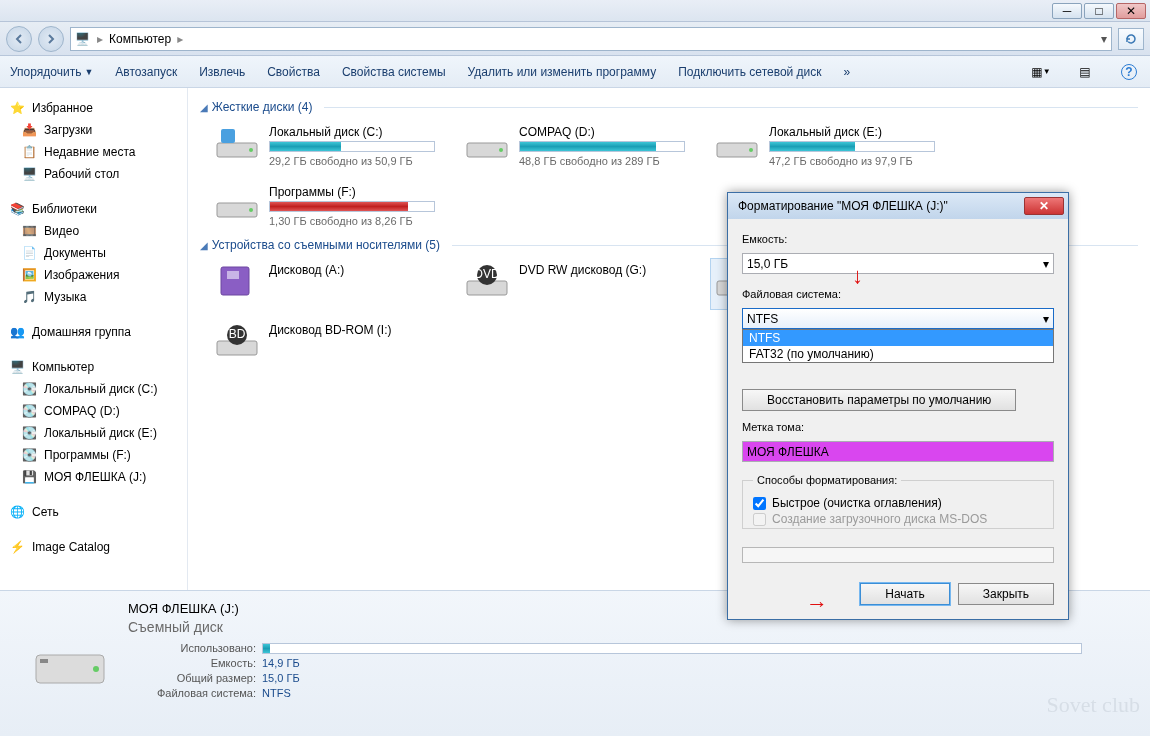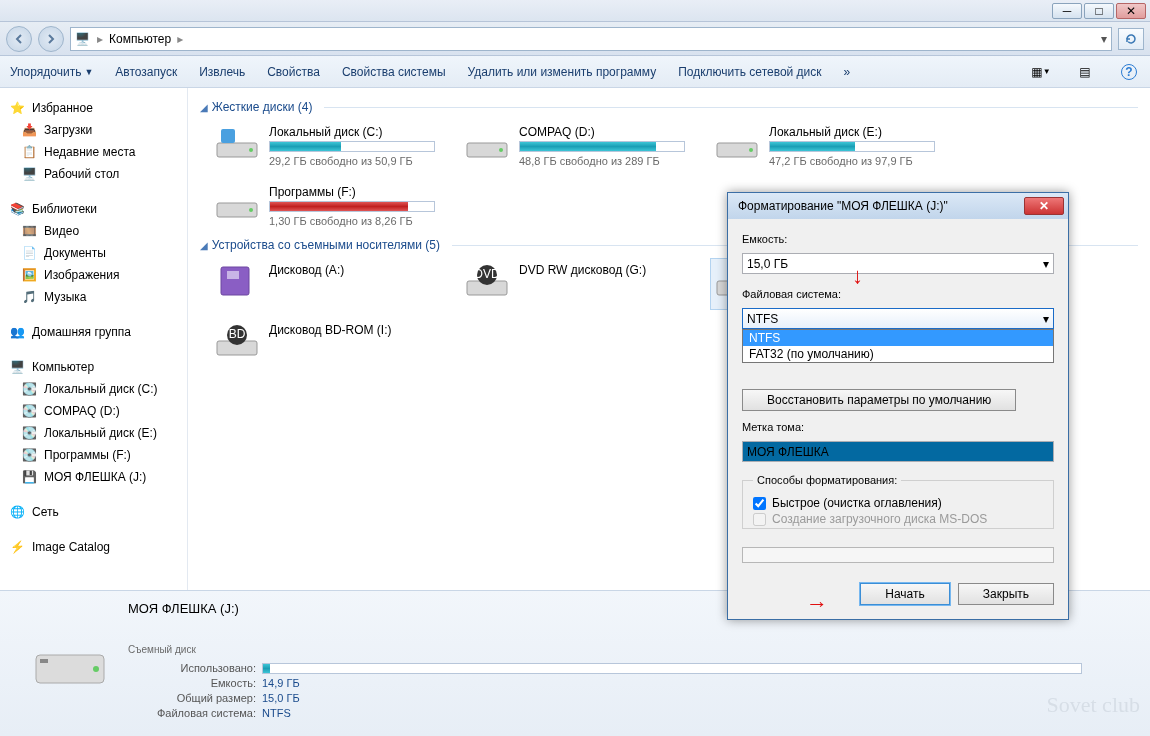--- a/index.html
+++ b/index.html
@@ -48,37 +48,37 @@
 .tile .dstat { color:#6a6a6a; font-size:11px; }
 
 
 .details { height: 146px; background:linear-gradient(#f2f6fb,#e7eef6); border-top:1px solid #c9d6e6; display:flex; gap:18px; padding:10px 16px; }
 .details .bigicon { width:80px; height:80px; margin:10px 0 0 14px; }
 .details .dmeta { display:flex; flex-direction:column; gap:3px; }
 .details .row { display:flex; align-items:center; gap:6px; }
 .details .lab { color:#555; text-align:right; width:128px; font-size:11px; }
 .details .val { color:#1a4b8c; font-size:11px; }
 .details .title { font-size:13px; color:#000; margin-left:0; }
-.details .sub { color:#6a6a6a; font-size:10px; margin-bottom:4px;margin-top:25px; }
+.details .sub { color:#6a6a6a; font-size:14px; margin-bottom:4px; }
 .details .longbar { height:11px; width:820px; border:1px solid #b7c6da; background:#fff; position:relative; }
 .details .longbar .fill { position:absolute; left:0; top:0; bottom:0; width:0.8%; background:linear-gradient(to bottom,#3cc5d6,#1a9eb5,#3cc5d6); }
 
 
 .dialog { position:absolute; left:727px; top:192px; width:342px; background:#f0f0f0; border:1px solid #3b6ea5; box-shadow:0 0 10px rgba(0,0,0,0.4); z-index:50; }
 .dlg-title { height:26px; background:linear-gradient(#dbe8f6,#c1d5eb); display:flex; align-items:center; padding:0 4px 0 10px; }
 .dlg-title .t { flex:1; color:#000; }
 .dlg-title .close { width:40px; height:18px; background:linear-gradient(#e77,#c33); border:1px solid #933; border-radius:2px; display:flex; align-items:center; justify-content:center; color:#fff; font-weight:bold; cursor:pointer; }
 .dlg-body { padding:14px 14px 10px 14px; display:flex; flex-direction:column; gap:8px; }
 .dlg-body label { color:#000; font-size:11px; }
 .dlg-select { height:21px; border:1px solid #abadb3; background:#fff; padding:0 4px; display:flex; align-items:center; justify-content:space-between; cursor:pointer; position:relative; }
 .dlg-select.blue { border-color:#1a6bc7; background:linear-gradient(#fff,#e7f0fb); }
 .dropdown { position:absolute; left:-1px; top:20px; right:-1px; background:#fff; border:1px solid #767676; z-index:60; }
 .dropdown .opt { padding:1px 6px; cursor:pointer; }
 .dropdown .opt.sel { background:#3399ff; color:#fff; }
-.dlg-input { height:21px; border:1px solid #abadb3; background:#0369a1; padding:0 4px; }
+.dlg-input { height:21px; border:1px solid #abadb3; background:#d946ef; padding:0 4px; }
 .dlg-btn { height:22px; padding:0 24px; border:1px solid #8a8a8a; background:linear-gradient(#f7f7f7,#e1e1e1); cursor:pointer; }
 .dlg-btn.primary { border:1px solid #3b8ed6; outline:1px solid #77b8f0; }
 .fieldset { border:1px solid #cfcfcf; padding:8px 10px 0 10px; margin-top:4px; }
 .fieldset legend { padding:0 4px; font-size:11px; }
 .chk { display:flex; align-items:center; gap:6px; margin:2px 0; }
 .chk input { width:13px; height:13px; }
 .chk.disabled { color:#9a9a9a; }
 .progressempty { height:16px; border:1px solid #b7b7b7; background:#f6f6f6; margin:10px 0 0 0; }
 .btnrow { display:flex; justify-content:flex-end; gap:8px; padding:10px 14px 14px 14px; align-items:center; }
 

